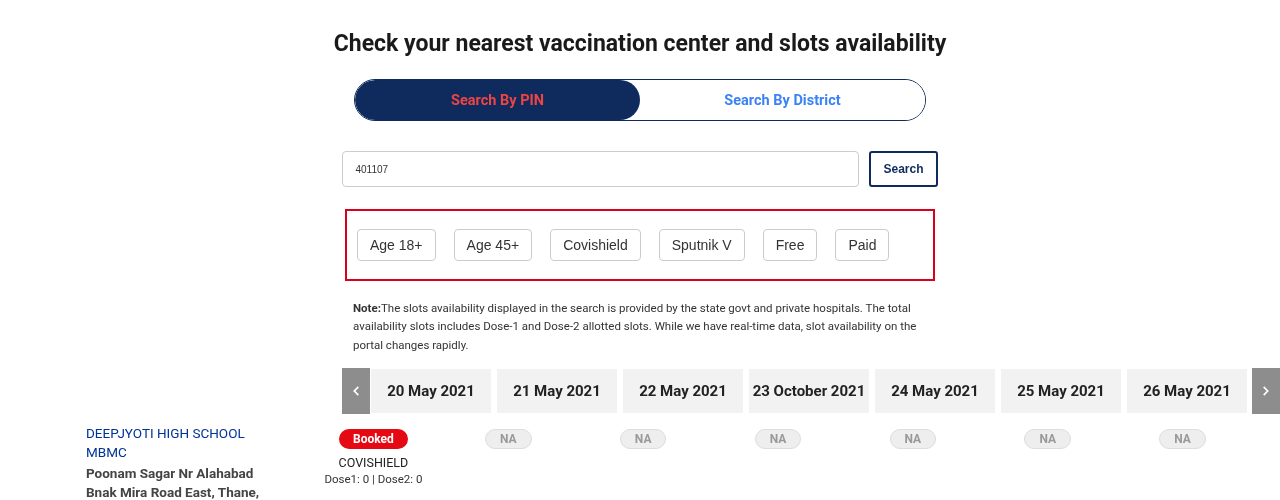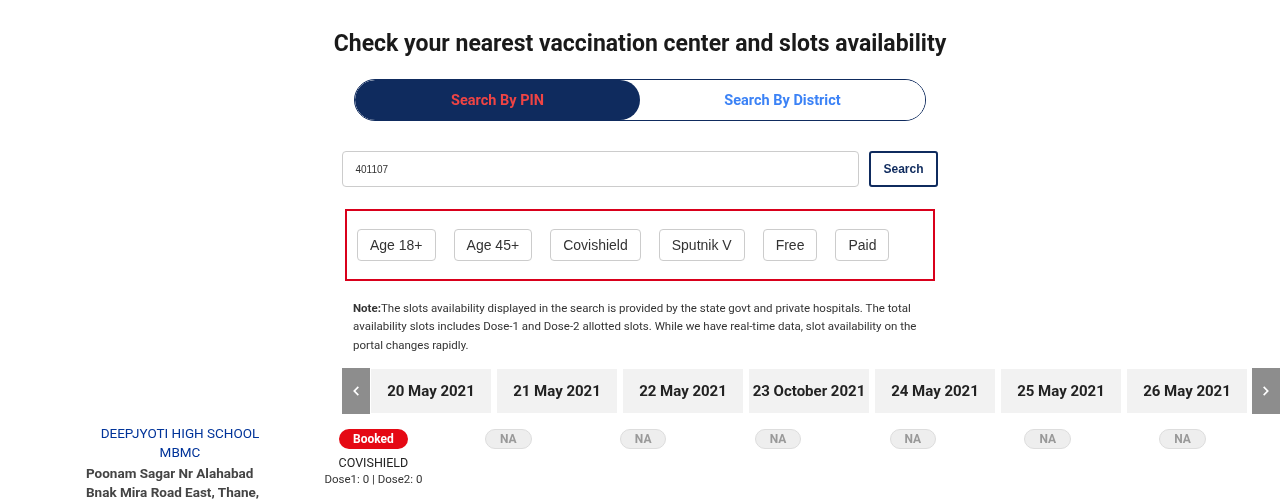--- a/index.html
+++ b/index.html
@@ -21,21 +21,21 @@
 .note-label { font-weight: 700; }
 .note-container { display: flex; justify-content: center; padding-left: 16px; }
 .date-bar { display: flex; align-items: stretch; width: 100%; }
 .spacer-left { width: 342px; }
 .nav-arrow { width: 28px; background: #8d8d8d; color: #fff; display: flex; align-items: center; justify-content: center; cursor: pointer; }
 .nav-arrow svg { width: 14px; height: 14px; }
 .dates-container { flex: 1; display: flex; }
 .date-cell { flex: 1; text-align: center; font-weight: 700; font-size: 15px; color: #222; padding: 13px 0; background: #f2f2f2; border: 1px solid #fff; margin-right: 4px; }
 .row { display: flex; align-items: flex-start; margin-top: 10px; padding-bottom: 10px; border-bottom: 1px solid #e6e6e6; }
 .center-info { width: 280px; padding-left: 86px; padding-right: 6px; font-size: 13.5px; line-height: 1.4; }
-.center-name { color: #003399; font-weight: 400; margin-bottom: 2px; text-align: center; }
+.center-name { color: #003399; font-weight: 400; margin-bottom: 2px; }
 .center-addr { color: #444; font-weight: 700; }
 .slots-area { flex: 1; display: flex; padding-left: 28px; padding-right: 28px; }
 .slot-cell { flex: 1; text-align: center; padding-top: 4px; margin-right: 4px; }
 .badge { display: inline-block; border-radius: 14px; font-size: 12px; font-weight: 700; padding: 3px 14px; }
 .badge-booked { background: #e50914; color: #fff; }
 .badge-na { background: #eeeeee; color: #999; border: 1px solid #ddd; padding: 2px 14px; }
 .vaccine-name { font-size: 12.5px; color: #222; margin-top: 6px; }
 .doses { font-size: 11.5px; color: #333; margin-top: 2px; }
 </style>
 </head>

